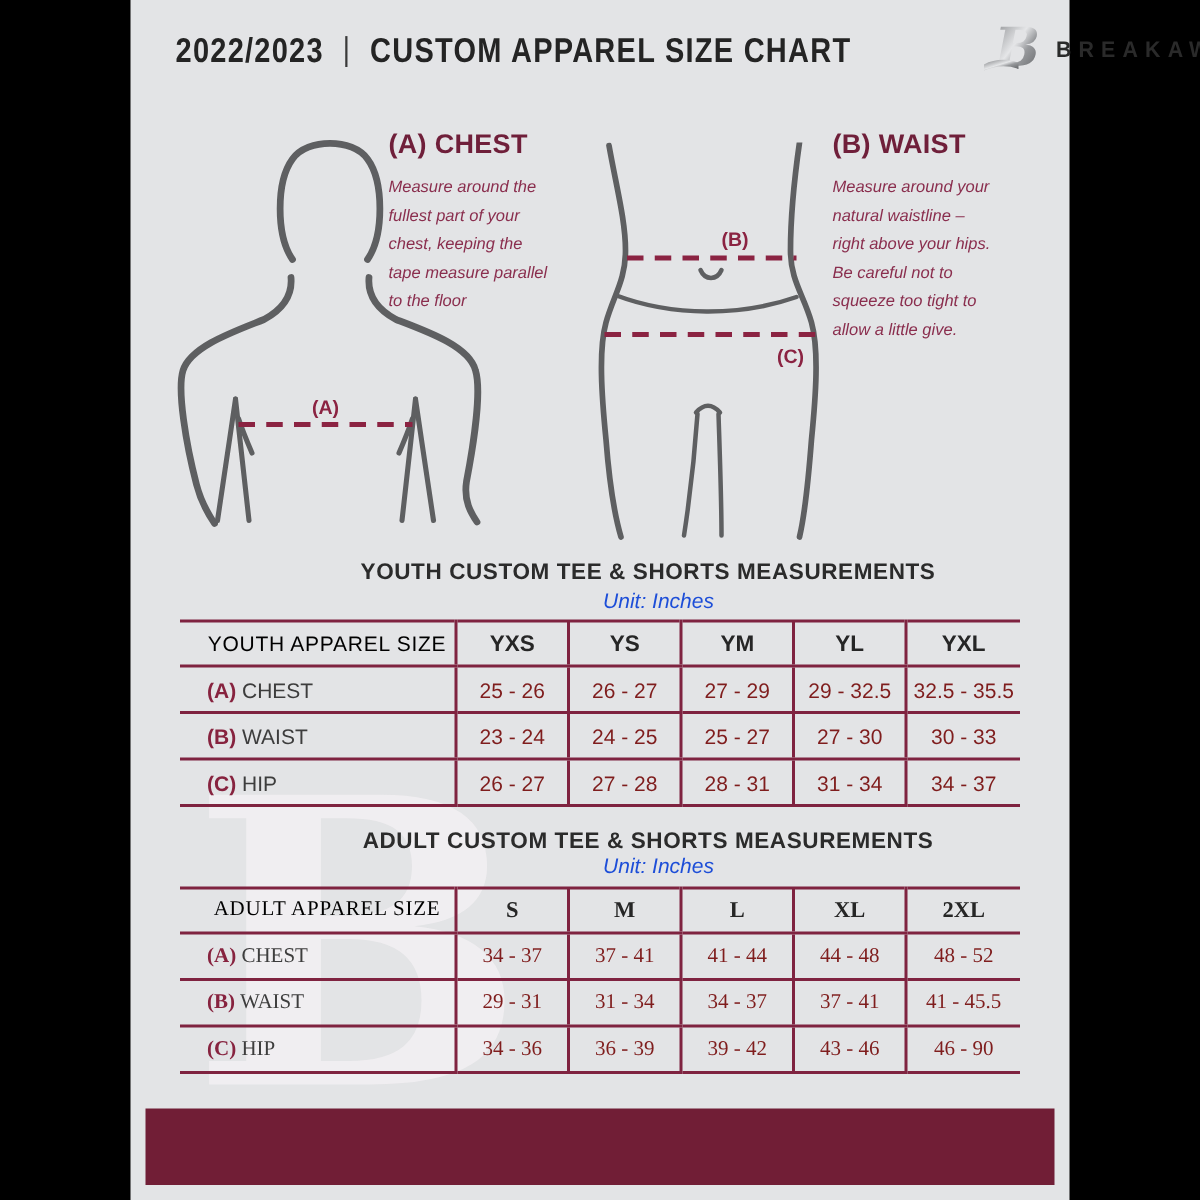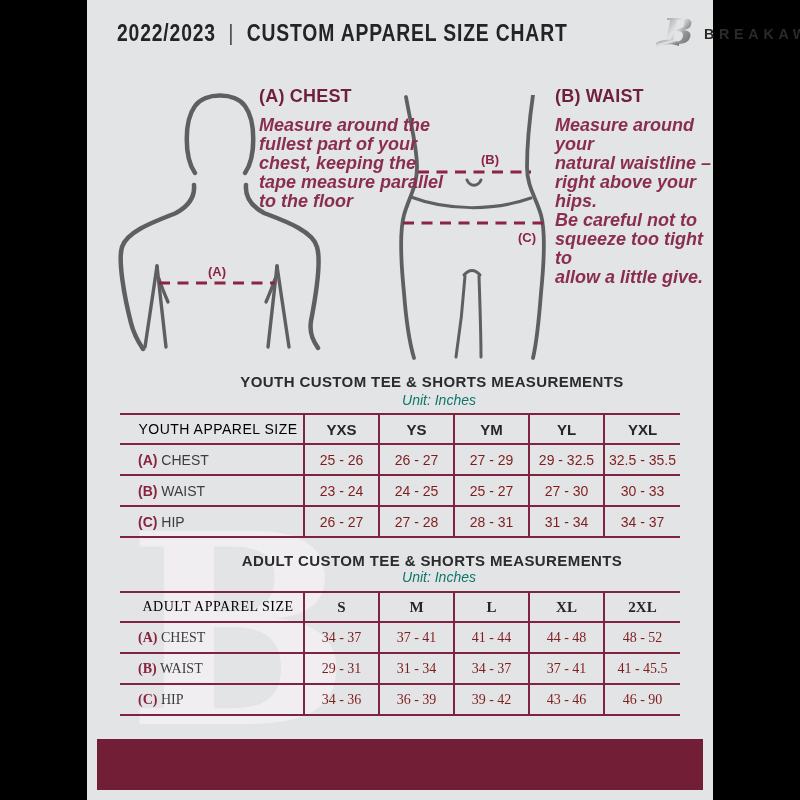--- a/index.html
+++ b/index.html
@@ -50,31 +50,31 @@
   #fig-hips{left:303px;top:95px;}
   .instr{position:absolute;z-index:2;}
   #instr-chest{left:172px;top:86px;width:196px;}
   #instr-waist{left:468px;top:86px;width:158px;}
   #instr-hips{left:468px;top:221px;width:158px;}
   .instr-h{
     font-size:18px;font-weight:bold;color:var(--head-maroon);
     letter-spacing:0.2px;
   }
   .instr-b{
-    margin-top:9px;font-size:18px;line-height:19px;font-style:italic;
-    color:var(--body-maroon);white-space:pre-line;font-weight:bold;
+    margin-top:9px;font-size:11px;line-height:19px;font-style:italic;
+    color:var(--body-maroon);white-space:pre-line;
   }
   
   .sec-title{
     position:absolute;left:0;width:626px;text-align:center;
     font-weight:bold;font-size:15px;color:#2b2b2b;letter-spacing:0.4px;padding-left:32px;
   }
   .sec-unit{
     position:absolute;left:0;width:704px;text-align:center;
-    font-style:italic;font-size:14px;color:#0f766e;
+    font-style:italic;font-size:14px;color:#1d4ed8;
   }
   #youth-title{top:373px;}
   #youth-unit{top:392px;}
   #adult-title{top:552px;}
   #adult-unit{top:569px;}
   
   table.size{
     position:absolute;left:33px;width:560px;
     border-collapse:collapse;table-layout:fixed;
     border-top:2px solid var(--line);border-bottom:2px solid var(--line);

